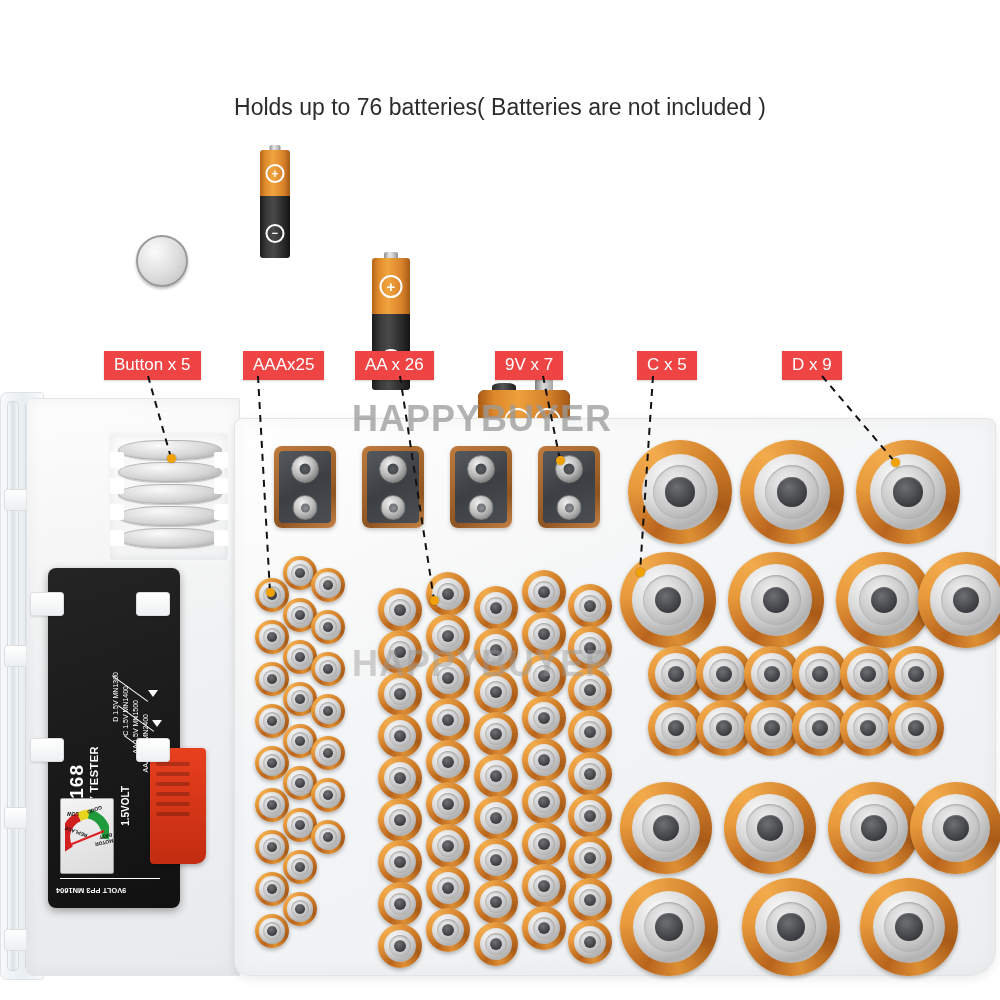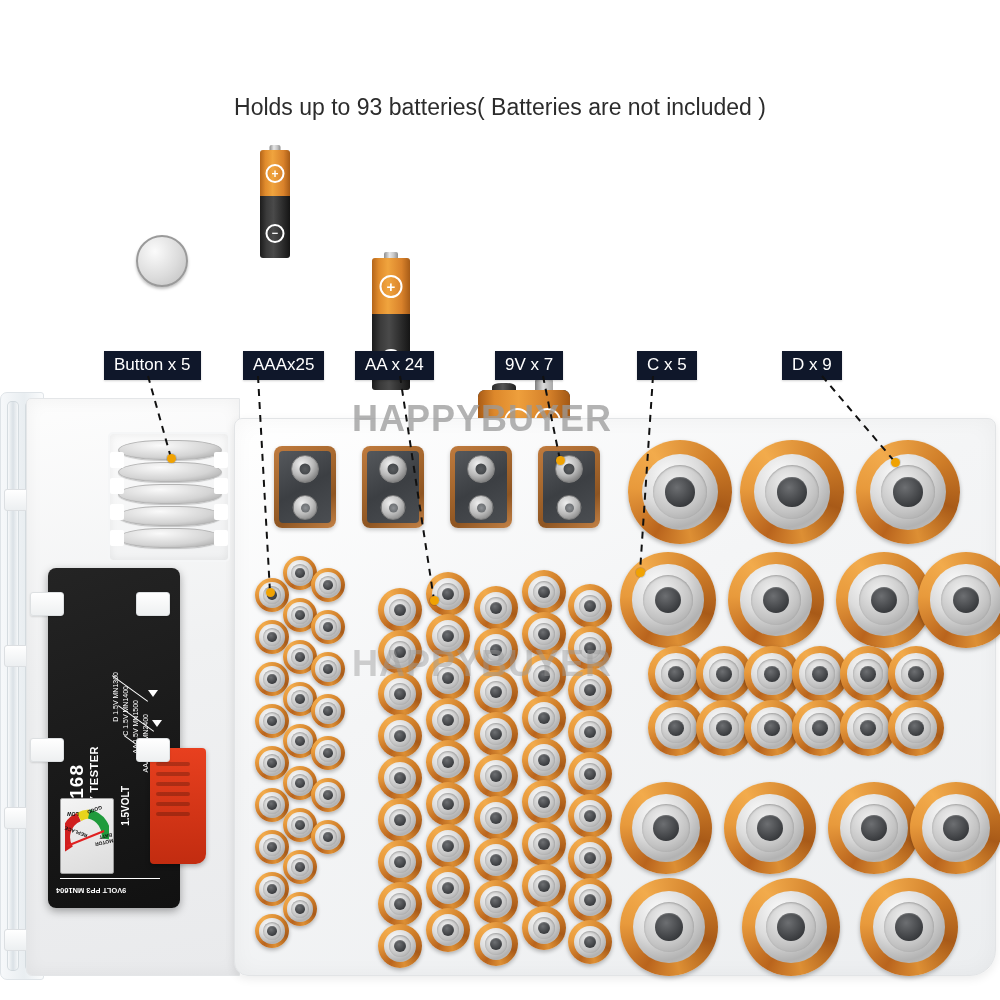--- a/index.html
+++ b/index.html
@@ -68,21 +68,21 @@
     position:absolute;border-radius:2px 2px 0 0;
     background:linear-gradient(90deg,#7e7e7e,#dcdcdc 45%,#a8a8a8 100%);
   }
   .nine .postdark{
     position:absolute;border-radius:40% 40% 0 0;
     background:linear-gradient(90deg,#2a2a2a,#555 45%,#1d1d1d 100%);
   }
 
   
   .label{
-    position:absolute;background:#0f172a;color:#fff;
+    position:absolute;background:#ef4444;color:#fff;
     font-size:17px;padding:4px 10px 5px;white-space:nowrap;
     box-shadow:0 1px 2px rgba(0,0,0,.18);
   }
 
   
   .case-lid{
     position:absolute;left:0;top:392px;width:42px;height:586px;
     background:linear-gradient(90deg,rgba(246,248,250,.96),rgba(228,234,238,.82) 55%,rgba(250,251,252,.95));
     border:1px solid #dfe4e8;border-radius:7px 3px 3px 7px;
   }
@@ -224,21 +224,21 @@
 
   
   .leader{position:absolute;overflow:visible;pointer-events:none;}
   .dot{position:absolute;width:9px;height:9px;border-radius:50%;background:#F0A202;box-shadow:0 0 0 1px rgba(0,0,0,.12);}
 </style>
 </head>
 <body>
 
 <div id="stage">
 
-  <div class="subtitle">Holds up to 93 batteries( Batteries are not included )</div>
+  <div class="subtitle">Holds up to 76 batteries( Batteries are not included )</div>
 
   <div class="samples">
 
     <div class="sample" style="left:136px;bottom:58px;">
       <div class="coin"></div>
     </div>
 
     <div class="sample cyl" style="left:260px;bottom:0;width:30px;height:108px;">
       <div class="nub" style="top:-5px;width:11px;height:6px;"></div>
       <div class="top" style="height:46px;"></div>
@@ -281,21 +281,21 @@
       <div class="top" style="height:70px;"></div>
       <div class="band" style="top:70px;"></div>
       <div class="bot" style="height:108px;"></div>
       <div class="sym" style="top:22px;width:26px;height:26px;font-size:20px;">+</div>
       <div class="sym" style="top:126px;width:26px;height:26px;font-size:17px;">−</div>
     </div>
   </div>
 
   <div class="label" style="left:104px;top:351px;">Button x 5</div>
   <div class="label" style="left:243px;top:351px;">AAAx25</div>
-  <div class="label" style="left:355px;top:351px;">AA x 24</div>
+  <div class="label" style="left:355px;top:351px;">AA x 26</div>
   <div class="label" style="left:495px;top:351px;">9V x 7</div>
   <div class="label" style="left:637px;top:351px;">C x 5</div>
   <div class="label" style="left:782px;top:351px;">D x 9</div>
 
   <div class="case-lid">
     <div class="lid-rod" style="left:6px;"></div>
     <div class="lid-rod" style="left:24px;"></div>
     <div class="lid-clip" style="left:3px;top:96px;"></div>
     <div class="lid-clip" style="left:3px;top:252px;"></div>
     <div class="lid-clip" style="left:3px;top:414px;"></div>

